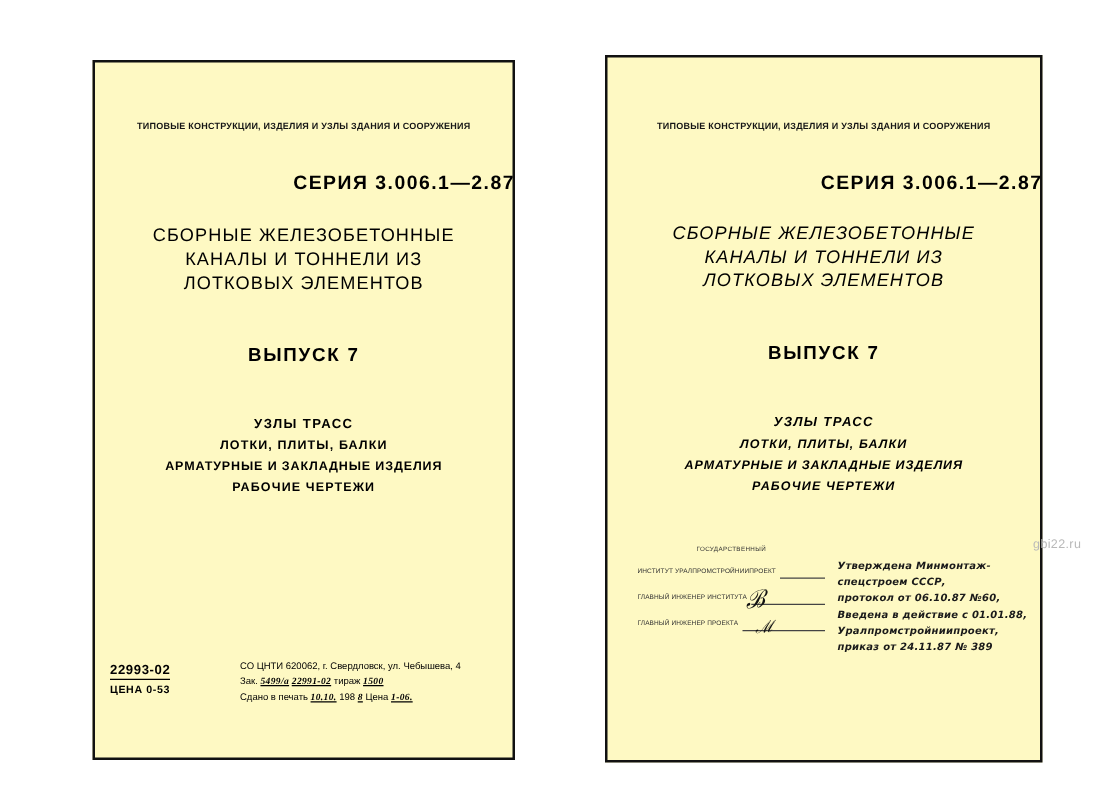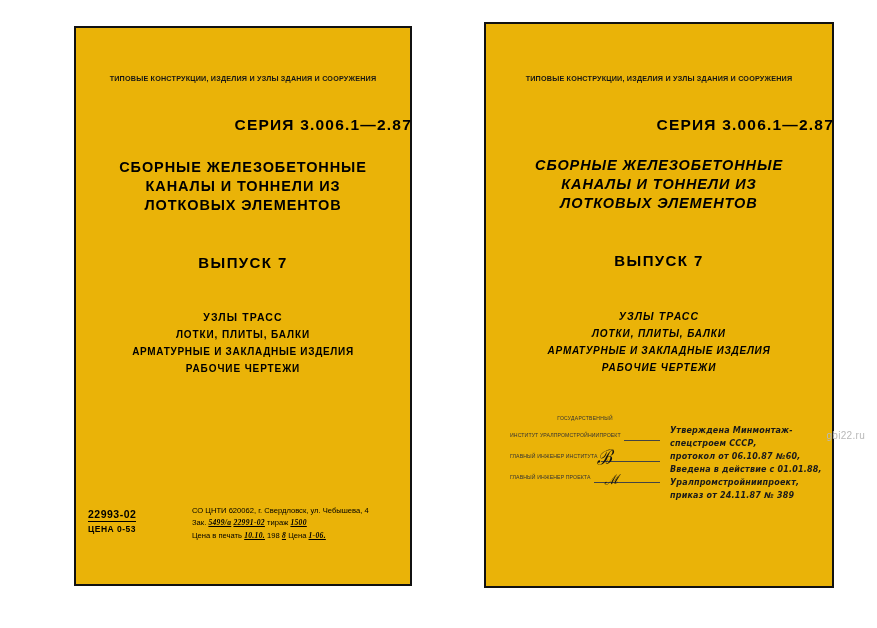--- a/index.html
+++ b/index.html
@@ -9,21 +9,22 @@
   }
   body {
     width: 877px;
     height: 628px;
     font-family: "Liberation Sans", sans-serif;
     position: relative;
     overflow: hidden;
   }
   .scan {
     position: absolute;
-    background: #eab308;
+    background: #fef9c3;
+    margin-top: 22px;
   }
   
   #page-left {
     left: 74px;
     top: 26px;
     width: 338px;
     height: 560px;
   }
   #page-right {
     left: 484px;
@@ -69,21 +70,21 @@
     font-weight: bold;
     letter-spacing: 1.2px;
     color: #000;
   }
   .maintitle {
     position: absolute;
     left: 0;
     right: 0;
     text-align: center;
     font-size: 14.5px;
-    font-weight: bold;
+    font-weight: normal;
     line-height: 19px;
     letter-spacing: 0.9px;
     color: #000;
   }
   .issue {
     position: absolute;
     left: 0;
     right: 0;
     text-align: center;
     font-size: 15px;
@@ -266,21 +267,21 @@
     <div class="imprint">
       <div class="row">СО ЦНТИ 620062, г. Свердловск, ул. Чебышева, 4</div>
       <div class="row">
         <span>Зак.</span>
         <span class="hand">5499/а</span>
         <span class="hand">22991-02</span>
         <span>тираж</span>
         <span class="hand">1500</span>
       </div>
       <div class="row">
-        <span>Цена в печать</span>
+        <span>Сдано в печать</span>
         <span class="hand">10.10.</span>
         <span>198</span>
         <span class="hand">8</span>
         <span>Цена</span>
         <span class="hand">1-06.</span>
       </div>
     </div>
   </div>
 </div>
 

